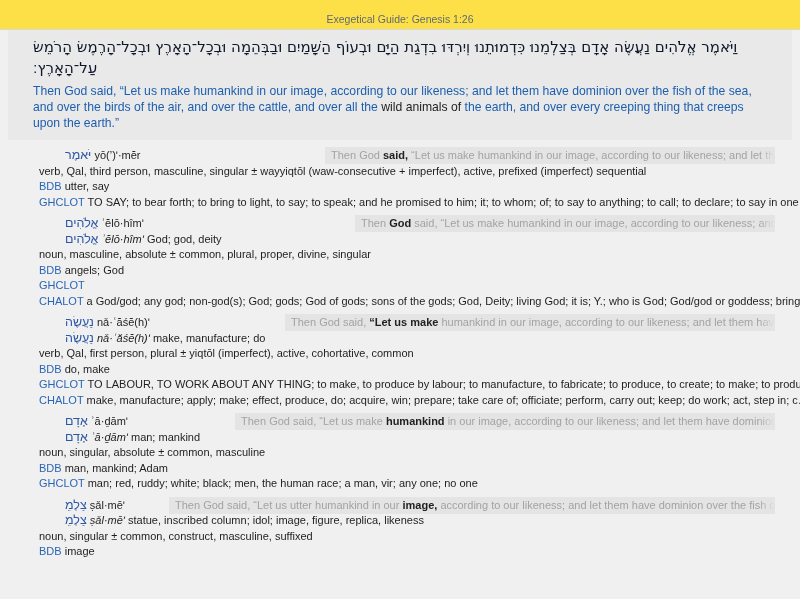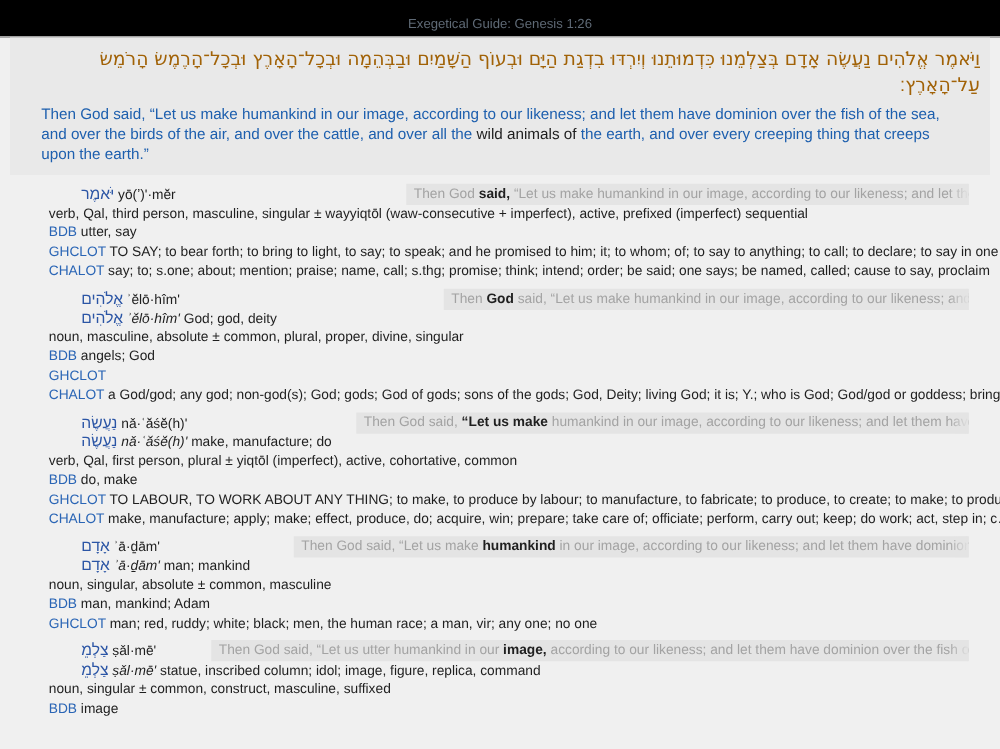--- a/index.html
+++ b/index.html
@@ -3,30 +3,30 @@
 <meta charset="utf-8">
 <style>
   * { box-sizing: border-box; margin: 0; padding: 0; }
   html,body { width:800px; height:599px; overflow:hidden; }
   body {
     background:#f0f0f0;
     font-family:"Liberation Sans","DejaVu Sans",sans-serif;
     color:#1e1e1e;
   }
   .titlebar {
-    height:30px; background:#000000; border-bottom:1px solid #d8d8d8;
+    height:30px; background:#fde047; border-bottom:1px solid #d8d8d8;
     display:flex; align-items:flex-end; justify-content:center; padding-bottom:4px;
   }
   .titlebar-text { font-size:10.5px; color:#5f6a76; }
 
   .verse-panel { margin:0 8px; background:#e9e9e9; padding:7px 8px 9px 25px; }
   .hebrew-verse {
-    direction:rtl; unicode-bidi:bidi-override; text-align:right;
+    direction:rtl; unicode-bidi:bidi-override; text-align:left;
     font-family:"DejaVu Sans",sans-serif; font-size:15px; line-height:21px;
-    color:#a16207; padding-bottom:4px;
+    color:#0f172a; padding-bottom:4px;
   }
   .verse-translation { font-size:12.2px; line-height:16px; color:#1d5fae; width:736px; }
   .verse-translation .plain { color:#1e1e1e; }
 
   .entries { padding-top:8px; }
   .entry { position:relative; margin-bottom:6px; }
   .eline { font-size:11px; line-height:15.5px; height:15.5px; padding-left:39px; white-space:nowrap; overflow:hidden; }
   .hline { padding-left:65px; }
   .hebrew-word {
     font-family:Liberation Sans, sans-serif; font-size:12.5px; color:#2b55a5;
@@ -73,24 +73,20 @@
       <span class="translit">yō(ʼ)ʹ·mĕr</span>
     </div>
     <div class="eline">verb, Qal, third person, masculine, singular ± wayyiqtōl (waw-consecutive + imperfect), active, prefixed (imperfect) sequential</div>
     <div class="eline">
       <span class="lex-link">BDB</span>
       <span class="gloss">utter, say</span>
     </div>
     <div class="eline">
       <span class="lex-link">GHCLOT</span>
       <span class="gloss">TO SAY; to bear forth; to bring to light, to say; to speak; and he promised to him; it; to whom; of; to say to anything; to call; to declare; to say in one…</span>
-    </div>
-    <div class="eline">
-      <span class="lex-link">CHALOT</span>
-      <span class="gloss">say; to; s.one; about; mention; praise; name, call; s.thg; promise; think; intend; order; be said; one says; be named, called; cause to say, proclaim</span>
     </div>
   </div>
 
   <div class="entry">
     <div class="preview pw1"><span>Then </span><b>God</b><span> said, “Let us make humankind in our image, according to our likeness; and let them have dominion over the fish of the sea, and over the birds of the air, and over the cattle, and over all the wild animals of the earth, and over every creeping thing that creeps upon the earth.”</span></div>
     <div class="eline hline">
       <span class="hebrew-word">אֱלֹהִים</span>
       <span class="translit">ʾĕlō·hîmʹ</span>
     </div>
     <div class="eline hline">
@@ -163,21 +159,21 @@
 
   <div class="entry">
     <div class="preview pw4"><span>Then God said, “Let us utter humankind in our </span><b>image,</b><span> according to our likeness; and let them have dominion over the fish of the sea, and over the birds of the air, and over the cattle, and over all the wild animals of the earth, and over every creeping thing that creeps upon the earth.”</span></div>
     <div class="eline hline">
       <span class="hebrew-word">צַלְמֵ</span>
       <span class="translit">ṣǎl·mēʹ</span>
     </div>
     <div class="eline hline">
       <span class="hebrew-word">צַלְמֵ</span>
       <span class="translit translit-i">ṣǎl·mēʹ</span>
-      <span class="gloss">statue, inscribed column; idol; image, figure, replica, command</span>
+      <span class="gloss">statue, inscribed column; idol; image, figure, replica, likeness</span>
     </div>
     <div class="eline">noun, singular ± common, construct, masculine, suffixed</div>
     <div class="eline">
       <span class="lex-link">BDB</span>
       <span class="gloss">image</span>
     </div>
 
   </div>
 
 </div>

